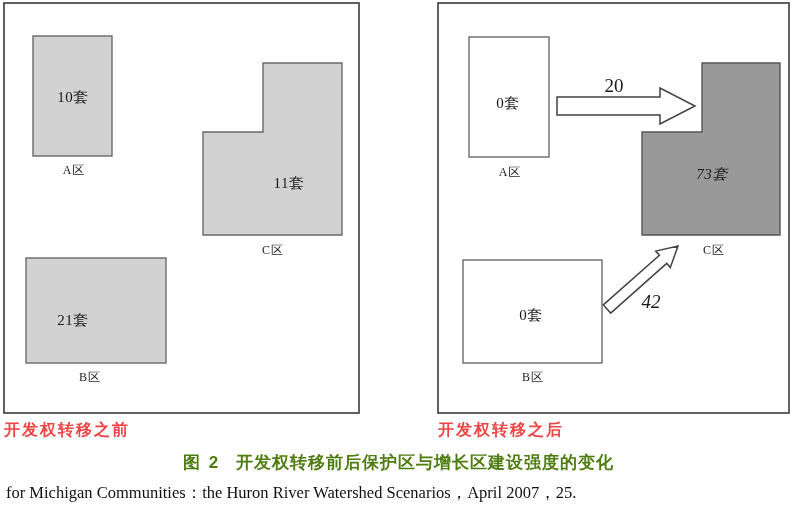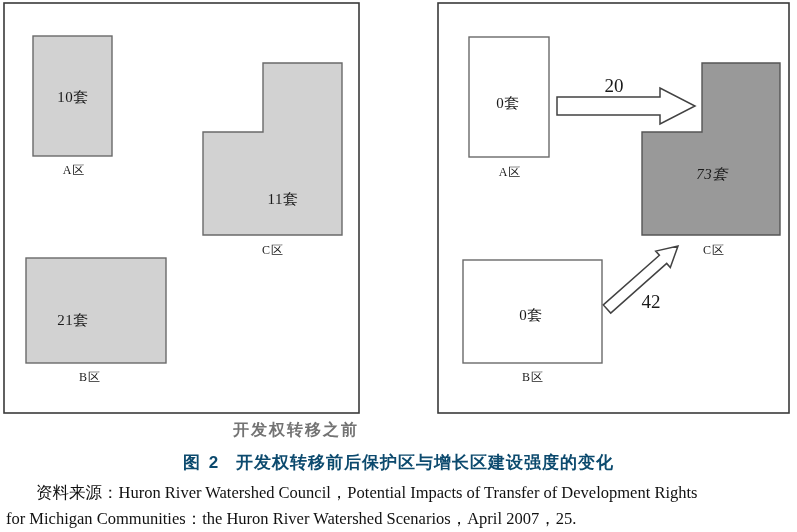--- a/index.html
+++ b/index.html
@@ -9,28 +9,28 @@
   }
   .diagram-svg{position:absolute;left:0;top:0;}
   .lbl{
     position:absolute;transform:translate(-50%,-50%);
     white-space:nowrap;line-height:1;color:#1a1a1a;
   }
   .units{font-size:15px;letter-spacing:0.5px;}
   .zone-name{font-size:12px;letter-spacing:1px;}
   .transfer-num{font-size:19px;}
   .panel-caption{
-    position:absolute;text-align:right;font-size:16px;font-weight:600;
-    letter-spacing:2px;color:#737373;
+    position:absolute;text-align:left;font-size:16px;font-weight:600;
+    letter-spacing:2px;color:#ef4444;
     font-family:"Liberation Serif","DejaVu Serif",serif;
   }
   .fig-caption{
     position:absolute;left:0;top:451px;width:797px;text-align:center;
     font-family:"Liberation Sans","DejaVu Sans",sans-serif;
-    font-weight:bold;font-size:17px;color:#0c4a6e;letter-spacing:1px;
+    font-weight:bold;font-size:17px;color:#4d7c0f;letter-spacing:1px;
   }
   .fig-caption .fig-label{margin-right:16px;letter-spacing:2px;}
   .source{
     position:absolute;left:6px;top:480px;width:788px;
     font-size:16.5px;line-height:26px;color:#111;
   }
   .source .line1{padding-left:30px;white-space:nowrap;}
   .source .line2{white-space:nowrap;}
 </style>
 </head>
@@ -50,37 +50,37 @@
     <rect x="469" y="37" width="80" height="120" stroke-width="1.4" stroke="#6a6a6a" fill="#ffffff"></rect>
     <polygon points="642,132 702,132 702,63 780,63 780,235 642,235" stroke-width="1.4" stroke="#555555" fill="#999999"></polygon>
     <rect x="463" y="260" width="139" height="103" stroke-width="1.4" stroke="#6a6a6a" fill="#ffffff"></rect>
 
     <polygon points="557,97 660,97 660,88 695,106 660,124 660,115 557,115" stroke-width="1.5" fill="#ffffff" stroke="#424242"></polygon>
     <polygon points="603.3,304.9 659.4,255.2 655.7,251.1 678,246 670.3,267.5 666.7,263.4 610.7,313.1" stroke-width="1.5" fill="#ffffff" stroke="#424242"></polygon>
   </svg>
 
   <div class="lbl units" style="left:73px;top:97px;">10套</div>
   <div class="lbl zone-name" style="left:74px;top:170px;">A区</div>
-  <div class="lbl units" style="left:283px;top:183px;margin-top:16px;">11套</div>
+  <div class="lbl units" style="left:289px;top:183px;">11套</div>
   <div class="lbl zone-name" style="left:273px;top:250px;">C区</div>
   <div class="lbl units" style="left:73px;top:320px;">21套</div>
   <div class="lbl zone-name" style="left:90px;top:377px;">B区</div>
   <div class="panel-caption" style="left:4px;top:420px;width:355px;">开发权转移之前</div>
 
   <div class="lbl units" style="left:508px;top:103px;">0套</div>
   <div class="lbl zone-name" style="left:510px;top:172px;">A区</div>
   <div class="lbl transfer-num" style="left:614px;top:85px;">20</div>
   <div class="lbl units" style="left:712px;top:174px;font-style:italic;">73套</div>
   <div class="lbl zone-name" style="left:714px;top:250px;">C区</div>
   <div class="lbl units" style="left:531px;top:315px;">0套</div>
   <div class="lbl zone-name" style="left:533px;top:377px;">B区</div>
-  <div class="lbl transfer-num" style="left:651px;top:301px;">42</div>
+  <div class="lbl transfer-num" style="left:651px;top:301px;font-style:italic;">42</div>
+  <div class="panel-caption" style="left:438px;top:420px;width:351px;">开发权转移之后</div>
 
   <div class="fig-caption">
     <span class="fig-label">图 2</span><span>开发权转移前后保护区与增长区建设强度的变化</span>
   </div>
 
   <div class="source">
-    <div class="line1">资料来源：Huron River Watershed Council，Potential Impacts of Transfer of Development Rights</div>
     <div class="line2">for Michigan Communities：the Huron River Watershed Scenarios，April 2007，25.</div>
   </div>
 
 </div>
 
 </body></html>

